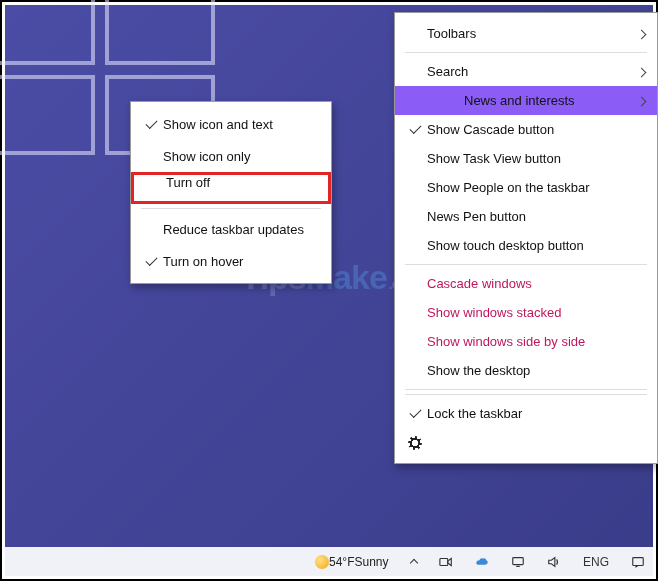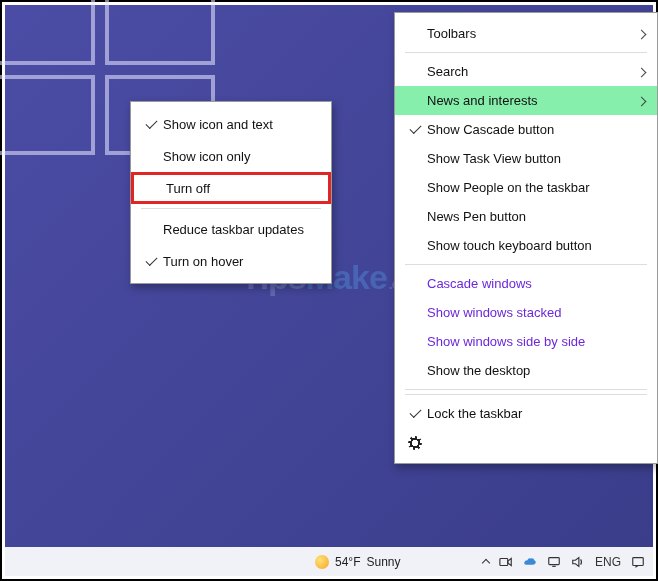--- a/index.html
+++ b/index.html
@@ -32,45 +32,45 @@
   }
   .watermark .tm-hi { color: rgba(80,140,215,0.45); }
   .watermark .tm-com { font-size: 14px; font-weight: 700; color: rgba(150,170,220,0.35); margin-left: 2px; }
 
   .taskbar {
     position: absolute; left: 3px; right: 3px; bottom: 3px; height: 29px;
     background: #f1f2f7; display: flex; align-items: center;
     font-size: 12px; color: #222;
   }
   .taskbar .weather {
-    position: absolute; left: 310px; display: flex; align-items: center; gap: 6px;
+    position: absolute; left: 310px; display: flex; align-items: center; 
   }
   .sun-ic { width: 14px; height: 14px; border-radius: 50%; background: radial-gradient(circle at 35% 35%, #ffe27a, #f5a623); display: inline-block; }
   .tray {
-    position: absolute; right: 8px; display: flex; align-items: center; gap: 10px;
+    position: absolute; right: 8px; display: flex; align-items: center; gap: 22px;
     color: #333; font-size: 12px;
   }
   .tray svg, .tray .g { width: 14px; height: 14px; }
   .chev-up { display:inline-block; transform: rotate(45deg); width:6px;height:6px;border-left:1.5px solid #333;border-top:1.5px solid #333; margin-top:3px; }
 
   
   .menu {
     position: absolute; background: #fff; border: 1px solid #9a9a9a;
     box-shadow: 2px 4px 8px rgba(0,0,0,0.3);
     font-size: 13px; color: #111;
   }
   .menu .row {
     display: flex; align-items: center;
     padding: 0 12px 0 8px; height: 30px; position: relative;
   }
   .menu .row .gutter { width: 24px; display: flex; justify-content: center; align-items: center; }
   .menu .row .label { flex: 1; white-space: nowrap; }
   .menu .row .arrow { width: 12px; text-align: right; color: #555; }
   .menu .sep { height: 1px; background: #ddd; margin: 4px 10px; }
-  .menu .disabled { color: #6d28d9; }
+  .menu .disabled { color: #be185d; }
   .menu .chk::before {
     content: ""; display: block; width: 10px; height: 5px;
     border-left: 1.7px solid #333; border-bottom: 1.7px solid #333;
     transform: rotate(-45deg); margin-top: -3px;
   }
   .menu .gear {
     width: 14px; height: 14px; border-radius: 50%;
     background: radial-gradient(circle at 50% 50%, #fff 3px, #222 3px, #222 5px, transparent 5px),
       conic-gradient(#222 0 18deg, transparent 18deg 45deg, #222 45deg 63deg, transparent 63deg 90deg,
         #222 90deg 108deg, transparent 108deg 135deg, #222 135deg 153deg, transparent 153deg 180deg,
@@ -86,28 +86,28 @@
 
   .highlight-box {
     border: 3px solid #e02525;
   }
 
   
   #sub { left: 128px; top: 99px; width: 202px; padding: 6px 0; }
   #sub .row { height: 32px; }
   #sub .turnoff { padding:0; }
   #sub .turnoff .inner {
-    display:flex; align-items:center; width:100%; height:100%; padding: 0 12px 0 8px;
+    display:flex; width:100%; height:100%; padding: 0 12px 0 8px;
   }
 
   
   #main { left: 380px; top: 10px; width: 264px; padding: 6px 0; margin-left: 12px; }
   #main .row { height: 29px; }
   #main .row.submenu-parent { }
-  #main .row.hl { background: #86efac; }
+  #main .row.hl { background: #8b5cf6; gap: 37px; }
 </style>
 </head>
 <body>
 
 <div class="frame">
   <div class="desktop">
     <div class="win-logo">
       <div class="pane p1"></div>
         <div class="pane p2"></div>
       <div class="pane p3"></div>
@@ -178,21 +178,21 @@
     <div class="row">
       <span class="gutter"></span>
       <span class="label">Show People on the taskbar</span>
     </div>
     <div class="row">
       <span class="gutter"></span>
       <span class="label">News Pen button</span>
     </div>
     <div class="row">
       <span class="gutter"></span>
-      <span class="label">Show touch keyboard button</span>
+      <span class="label">Show touch desktop button</span>
     </div>
     <div class="sep"></div>
     <div class="row disabled">
       <span class="gutter"></span>
       <span class="label">Cascade windows</span>
     </div>
     <div class="row disabled">
       <span class="gutter"></span>
       <span class="label">Show windows stacked</span>
     </div>

